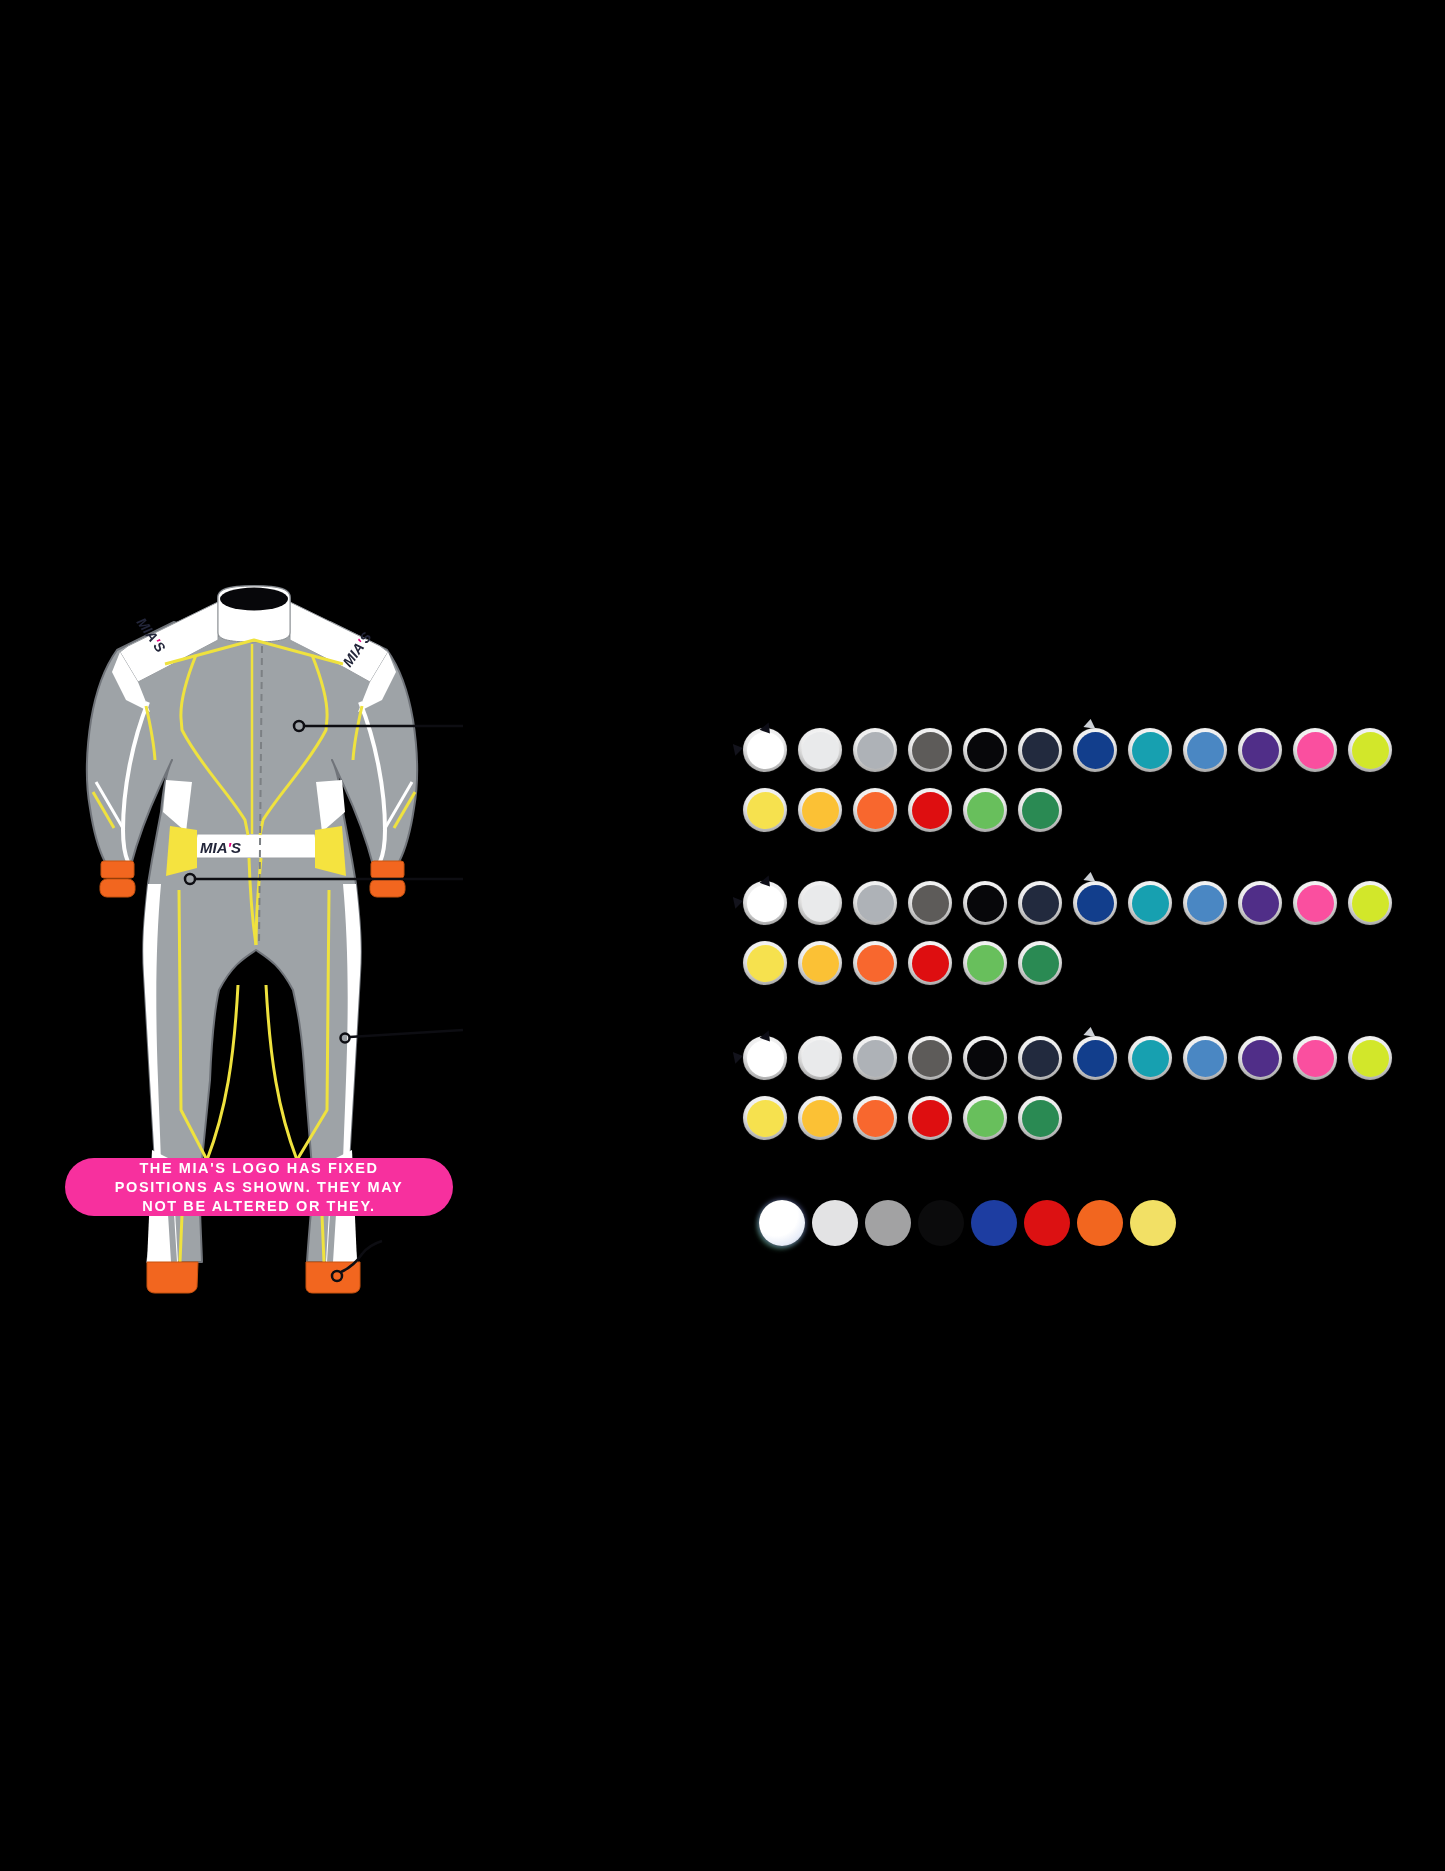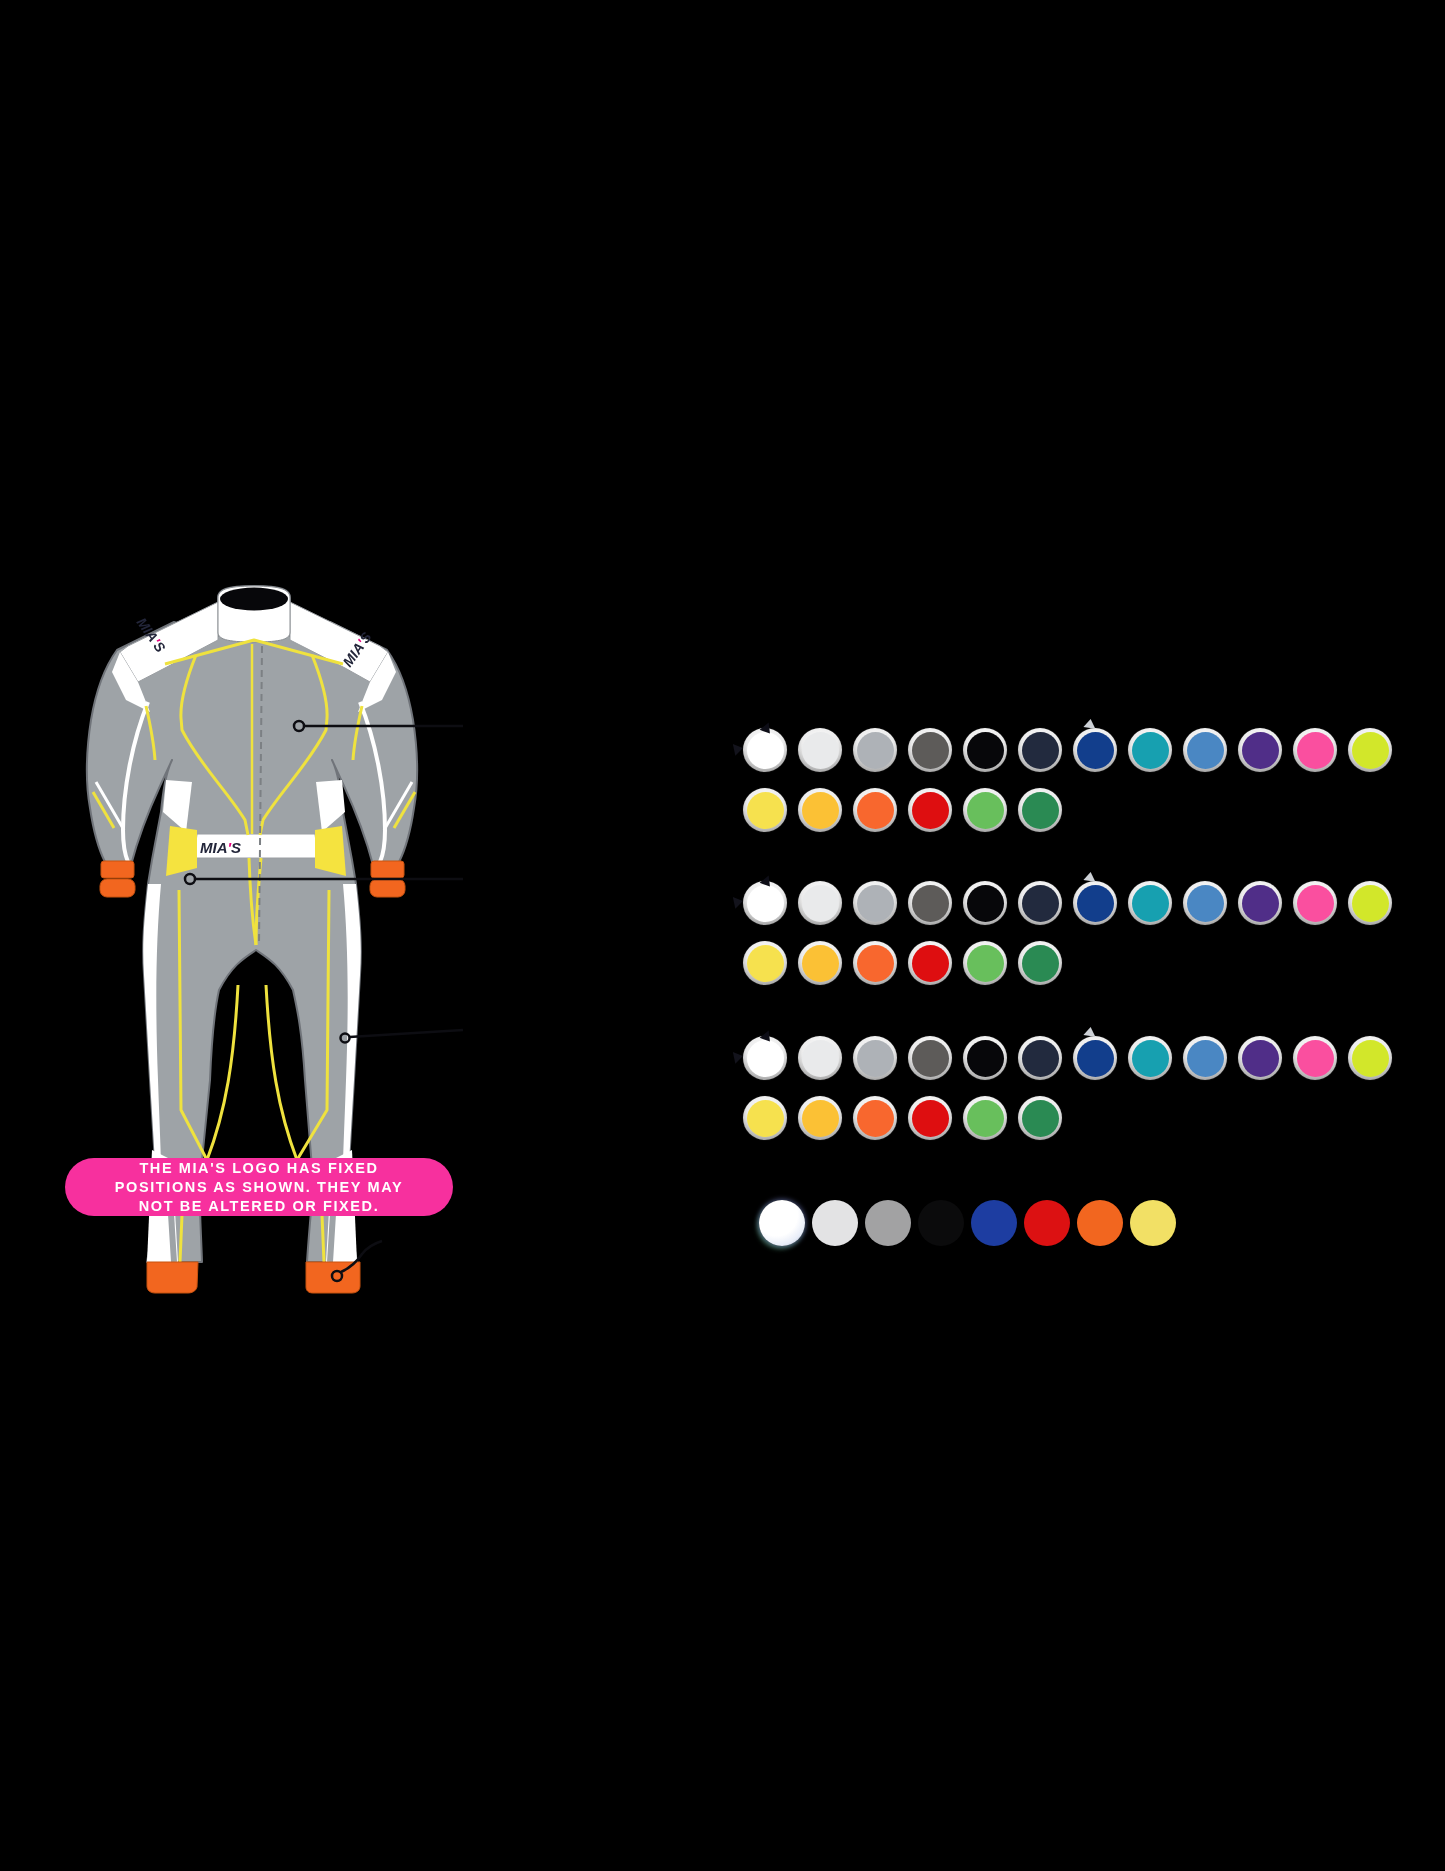--- a/index.html
+++ b/index.html
@@ -152,21 +152,21 @@
       <circle data-name="callout-leg-marker" cx="345" cy="1038" r="4.5"></circle>
       <path data-name="callout-leg-line" d="M349.5,1037 L463,1030"></path>
       <circle data-name="callout-ankle-cuff-marker" cx="337" cy="1276" r="5"></circle>
       <path data-name="callout-ankle-cuff-line" d="M341,1272 Q354,1266 362,1254 Q369,1245 382,1241"></path>
     </g>
   </svg>
 
   <div class="banner" data-name="logo-notice-banner">
     <div class="banner-line" data-name="notice-line-1">THE MIA'S LOGO HAS FIXED</div>
     <div class="banner-line" data-name="notice-line-2">POSITIONS AS SHOWN. THEY MAY</div>
-    <div class="banner-line" data-name="notice-line-3">NOT BE ALTERED OR FIXED.</div>
+    <div class="banner-line" data-name="notice-line-3">NOT BE ALTERED OR THEY.</div>
   </div>
 
   <div class="palette-group" style="left:743px;top:728px;" data-name="palette-group-suit-primary">
     <div class="marker marker-notch" data-name="pointer-marker-dark-icon"></div>
     <div class="marker marker-side" data-name="pointer-marker-side-icon"></div>
     <div class="marker marker-seven" data-name="pointer-marker-light-icon"></div>
     <div class="swatch-row" data-name="swatch-row">
         <div class="swatch" data-name="color-swatch-white" title="white">
           <div class="core" data-name="color-swatch-fill" style="background: rgb(255, 255, 255);"></div>
         </div>

